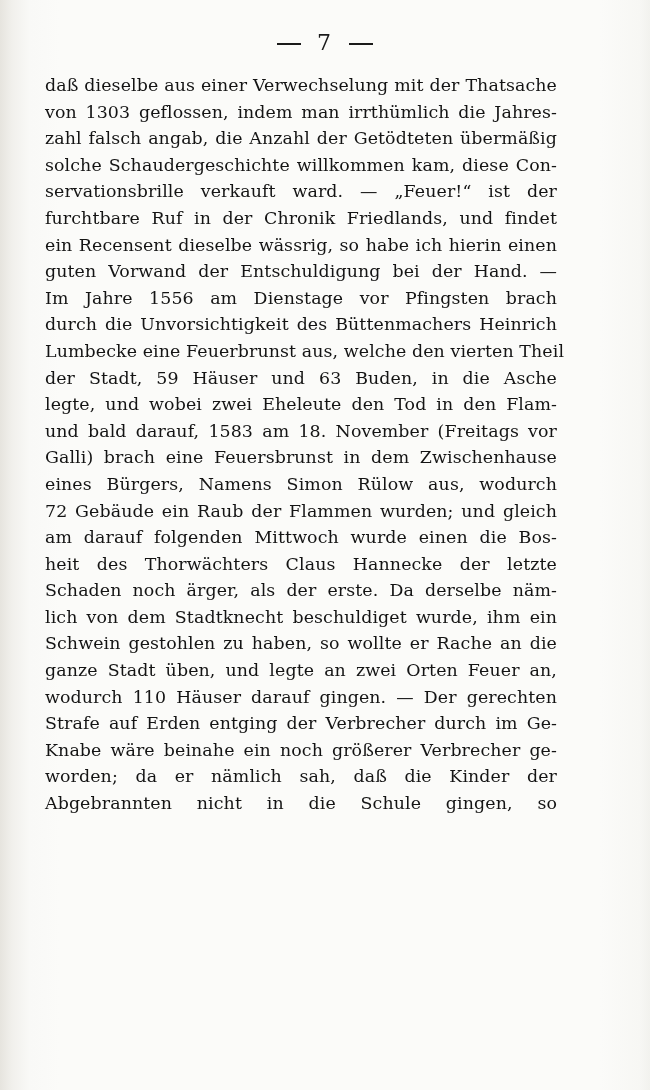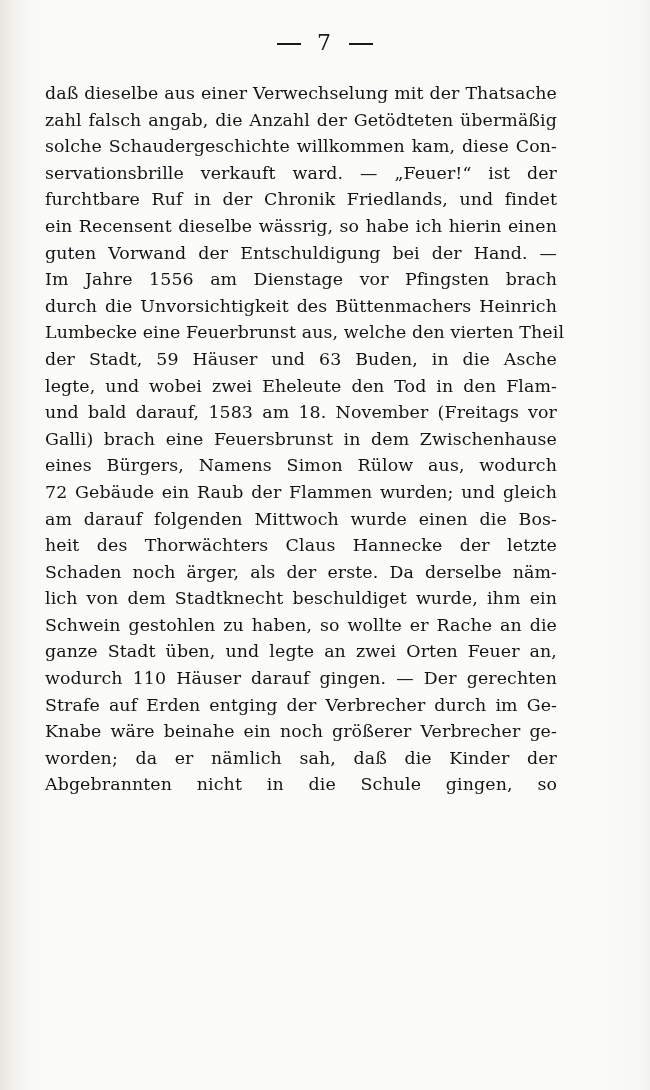--- a/index.html
+++ b/index.html
@@ -36,21 +36,21 @@
       display: inline-block;
       width: 24px;
       height: 2px;
       background: #1a1a1a;
       vertical-align: middle;
       margin: 0 16px;
     }
     .text-block {
       position: absolute;
       left: 45px;
-      top: 80px;
+      top: 72px;
       width: 512px;
     }
     .line {
       height: 26.6px;
       line-height: 26.6px;
       font-size: 17.4px;
       white-space: nowrap;
       text-align: justify;
       text-align-last: justify;
       font-weight: normal;
@@ -63,20 +63,21 @@
 </head>
 <body>
 
 <div class="page">
   <div class="page-number">
     <span class="dash"></span><span>7</span><span class="dash"></span>
   </div>
 
   <div class="text-block">
     <div class="line">daß dieselbe aus einer Verwechselung mit der Thatsache</div>
+    <div class="line">von 1303 geflossen, indem man irrthümlich die Jahres-</div>
     <div class="line">zahl falsch angab, die Anzahl der Getödteten übermäßig</div>
     <div class="line">solche Schaudergeschichte willkommen kam, diese Con-</div>
     <div class="line">servationsbrille verkauft ward. — „Feuer!“ ist der</div>
     <div class="line">furchtbare Ruf in der Chronik Friedlands, und findet</div>
     <div class="line">ein Recensent dieselbe wässrig, so habe ich hierin einen</div>
     <div class="line">guten Vorwand der Entschuldigung bei der Hand. —</div>
     <div class="line">Im Jahre 1556 am Dienstage vor Pfingsten brach</div>
     <div class="line">durch die Unvorsichtigkeit des Büttenmachers Heinrich</div>
     <div class="line">Lumbecke eine Feuerbrunst aus, welche den vierten Theil</div>
     <div class="line">der Stadt, 59 Häuser und 63 Buden, in die Asche</div>

